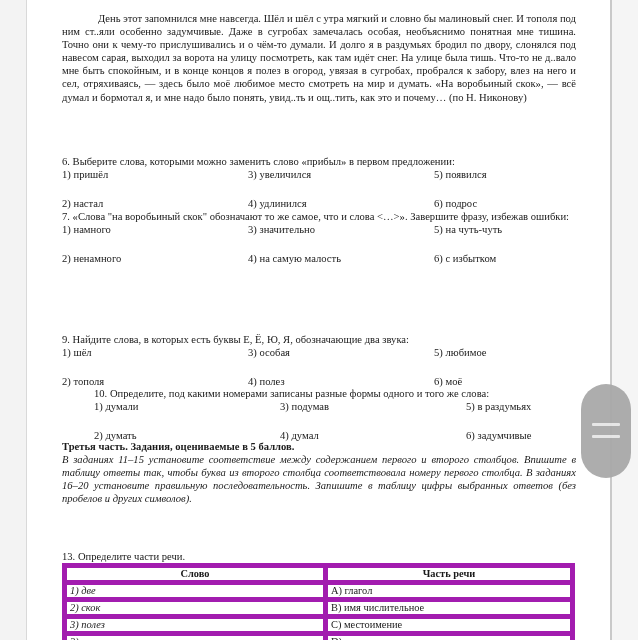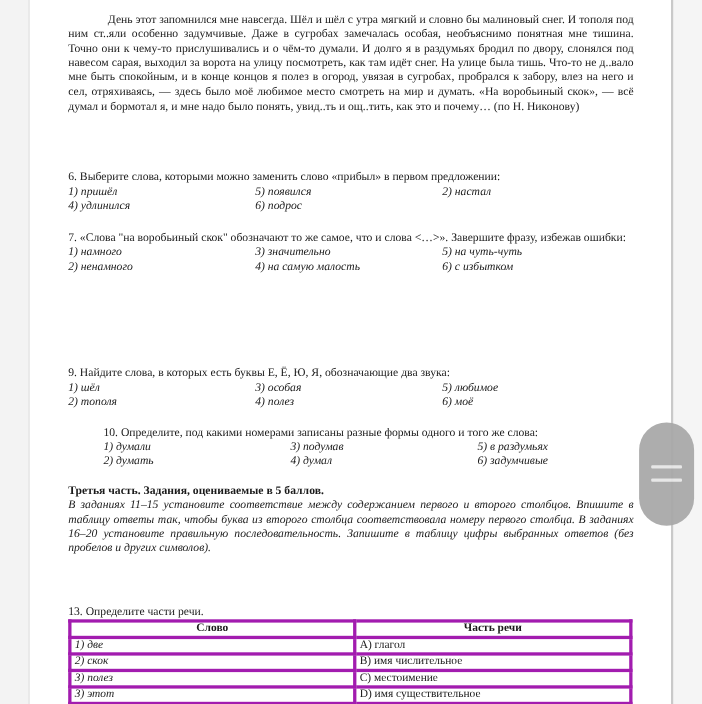--- a/index.html
+++ b/index.html
@@ -24,38 +24,38 @@
   .content {
     position: absolute; left: 35px; top: 12px; width: 514px;
     font-size: 10.6px; line-height: 13.1px;
   }
   .para {
     text-align: justify; text-indent: 36px; margin: 0;
   }
   .q-title { margin: 0; }
   .opts {
     display: grid; grid-template-columns: 170px 170px 174px;
-    font-style: italic;
+    gap: 16px;
   }
   .opts span { display: block; }
   .q6 { position: absolute; top: 143px; left: 0; width: 514px; }
   .q7 { position: absolute; top: 198px; left: 0; width: 514px; }
   .q8 { position: absolute; top: 265px; left: 0; width: 514px; }
   .q9 { position: absolute; top: 321px; left: 0; width: 514px; }
   .q10 { position: absolute; top: 375px; left: 0; width: 514px; margin-left: 32px; }
   .part3 { position: absolute; top: 428px; left: 0; width: 514px; }
   .part3-title { font-weight: bold; margin: 0; }
   .part3-text { font-style: italic; text-align: justify; margin: 0; }
   .q11 { position: absolute; top: 538px; left: 0; width: 514px; }
   table {
     border-collapse: collapse; width: 513px; margin-top: 0;
     font-size: 10.4px; line-height: 12px;
   }
   th, td {
-    border: 3px solid #a21caf; padding: 0 3px; height: 12px; text-align: left;
+    border: 5px solid #a21caf; padding: 0 3px; height: 12px; text-align: left;
   }
   th { text-align: center; font-weight: bold; }
   td.word { font-style: italic; width: 250px; }
   .scroll-handle {
     position: absolute; left: 581px; top: 384px; width: 50px; height: 94px;
     background: #a9a9a9; border-radius: 25px; opacity: 0.95;
   }
   .scroll-handle .bar {
     position: absolute; left: 11px; width: 28px; height: 3px; background: #e6e6e6; border-radius: 1px;
   }
@@ -67,20 +67,21 @@
 
 <div class="page">
   <div class="content">
 
     <p class="para">День этот запомнился мне навсегда. Шёл и шёл с утра мягкий и словно бы малиновый снег. И тополя под ним ст..яли особенно задумчивые. Даже в сугробах замечалась особая, необъяснимо понятная мне тишина. Точно они к чему-то прислушивались и о чём-то думали. И долго я в раздумьях бродил по двору, слонялся под навесом сарая, выходил за ворота на улицу посмотреть, как там идёт снег. На улице была тишь. Что-то не д..вало мне быть спокойным, и в конце концов я полез в огород, увязая в сугробах, пробрался к забору, влез на него и сел, отряхиваясь, — здесь было моё любимое место смотреть на мир и думать. «На воробьиный скок», — всё думал и бормотал я, и мне надо было понять, увид..ть и ощ..тить, как это и почему… (по Н. Никонову)</p>
 
     <div class="q6">
       <p class="q-title">6. Выберите слова, которыми можно заменить слово «прибыл» в первом предложении:</p>
       <div class="opts">
         <span>1) пришёл</span>
+        <span>3) увеличился</span>
         <span>5) появился</span>
         <span>2) настал</span>
         <span>4) удлинился</span>
         <span>6) подрос</span>
       </div>
     </div>
 
     <div class="q7">
       <p class="q-title" style="text-align: justify;">7. «Слова "на воробьиный скок" обозначают то же самое, что и слова &lt;…&gt;». Завершите фразу, избежав ошибки:</p>
       <div class="opts">

